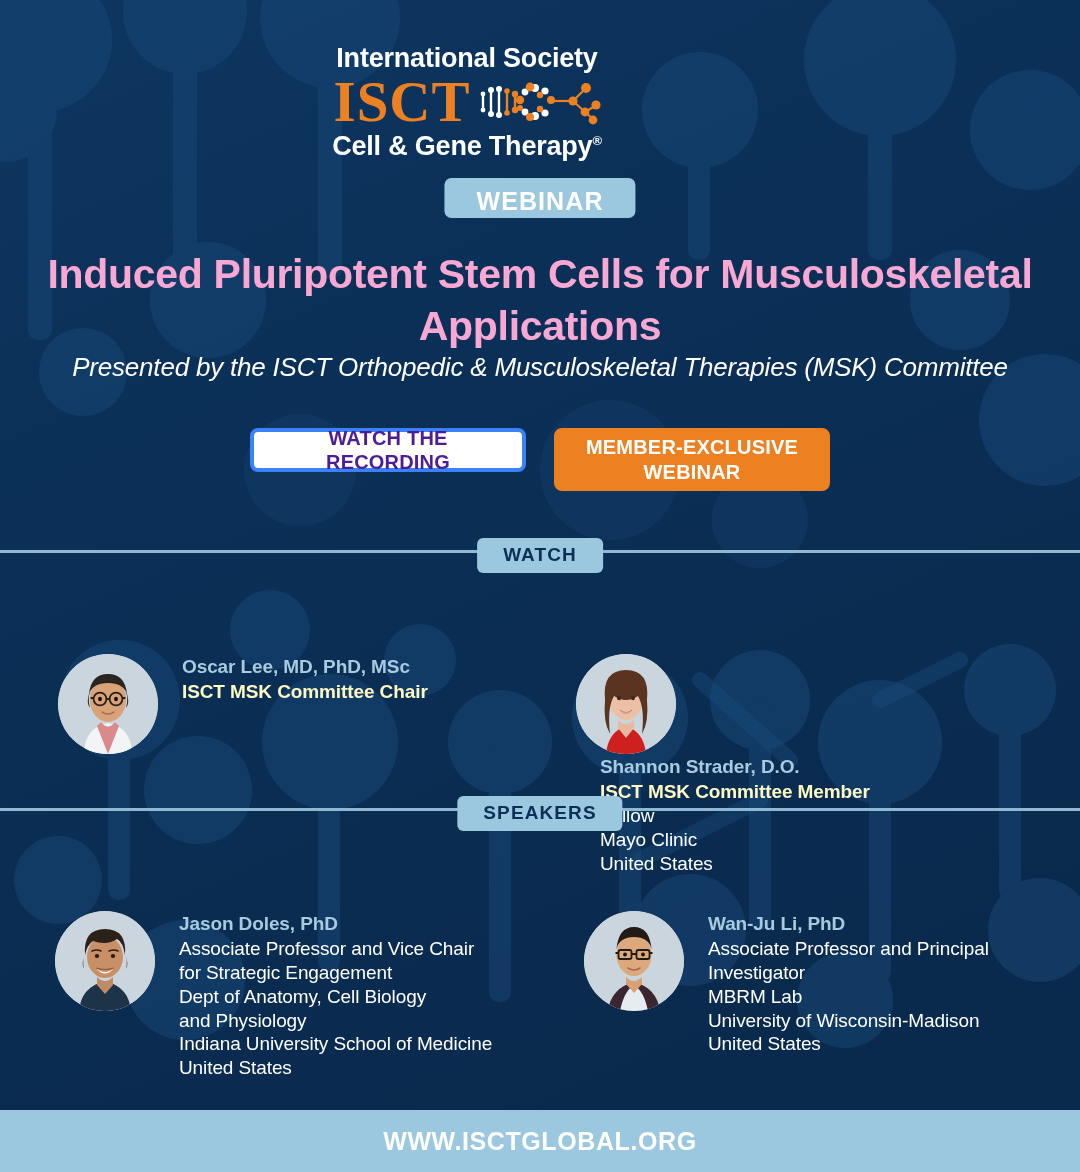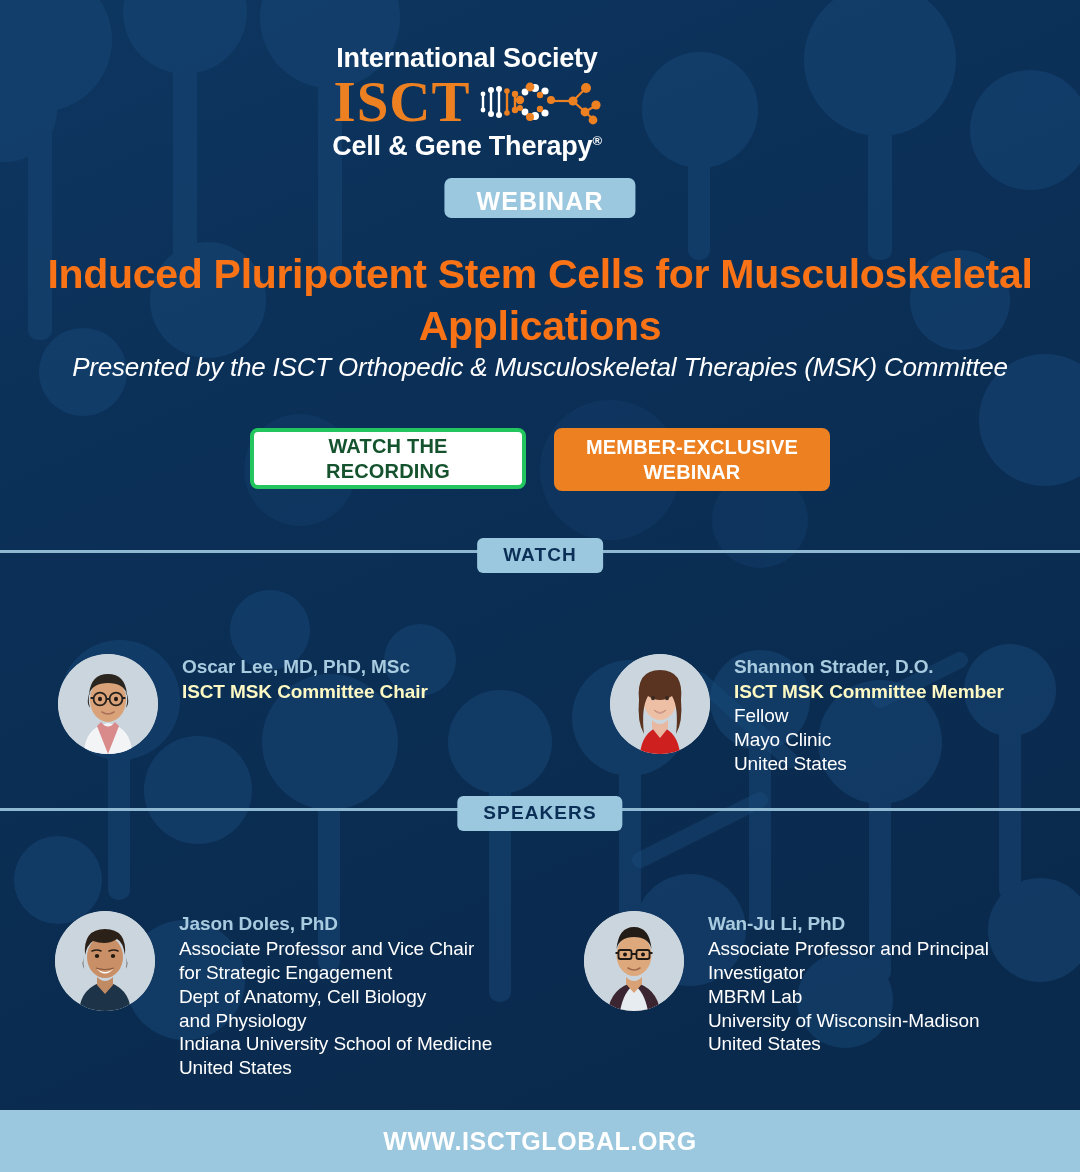--- a/index.html
+++ b/index.html
@@ -58,21 +58,21 @@
     position:absolute; top:178px; left:50%; transform:translateX(-50%);
     background:#9BC8DE; color:#ffffff;
     font-size:25px; font-weight:bold; letter-spacing:1.1px;
     padding:9px 32px 2px; border-radius:7px;
     white-space:nowrap;
   }
 
   
   .title {
     position:absolute; top:248px; left:40px; width:1000px;
-    text-align:center; color:#f97316;
+    text-align:center; color:#f9a8d4;
     font-size:41px; font-weight:bold; line-height:1.28;
     letter-spacing:-0.3px;
   }
   .subtitle {
     position:absolute; top:352px; left:10px; width:1060px;
     text-align:center; color:#ffffff;
     font-size:26px; font-style:italic; font-weight:400;
     letter-spacing:-0.2px;
   }
 
@@ -82,23 +82,23 @@
     display:flex; justify-content:center; gap:28px;
   }
   .btn {
     border-radius:8px; text-align:center;
     font-size:20px; font-weight:bold; line-height:1.22;
     letter-spacing:0.2px;
     padding:14px 20px; width:276px;
     display:flex; align-items:center; justify-content:center;
   }
   .btn-outline {
-    background:#ffffff; color:#14532d;
-    border:4px solid #22c55e;
-    height:61px;
+    background:#ffffff; color:#4c1d95;
+    border:4px solid #3b82f6;
+    height:44px;
   }
   .btn-solid {
     background:#ED8122; color:#ffffff;
     border:4px solid #ED8122;
     height:63px;
   }
 
   
   .divider {
     position:absolute; left:0; width:1080px; height:3px;
@@ -316,21 +316,21 @@
           <ellipse cx="58" cy="45" rx="2" ry="2.2" fill="#1a1512"></ellipse>
           <path d="M44 58 q6 4 12 0" stroke="#a8705a" stroke-width="1.6" fill="none" stroke-linecap="round"></path>
         </svg>
       </div>
       <div class="ptext">
         <div class="pname">Oscar Lee, MD, PhD, MSc</div>
         <div class="prole">ISCT MSK Committee Chair</div>
       </div>
     </div>
 
-    <div class="person" style="top:620px; left:610px;">
+    <div class="person" style="top:620px; left:576px;flex-direction:column;">
       <div class="avatar">
         <svg viewBox="0 0 100 100">
           <circle cx="50" cy="50" r="50" fill="#CBD5DD"></circle>
           <path d="M30 100 q2-22 20-28 h0 q18 6 20 28 z" fill="#cf2020"></path>
           <path d="M42 66 q8 8 16 0 l0 8 -8 10 -8-10 z" fill="#e8b9a0"></path>
           <ellipse cx="50" cy="45" rx="17" ry="21" fill="#edc0a6"></ellipse>
           <path d="M29 46 q-3-30 21-30 q24 0 21 30 q2 22 -5 34 q3-26 -4-38 q-12 8 -24 0 q-7 12 -4 38 q-7-12 -5-34z" fill="#5a3420"></path>
           <ellipse cx="43" cy="44" rx="2" ry="2.3" fill="#3a2a20"></ellipse>
           <ellipse cx="57" cy="44" rx="2" ry="2.3" fill="#3a2a20"></ellipse>
           <g stroke="#5a3420" stroke-width="1.4" fill="none" stroke-linecap="round">

